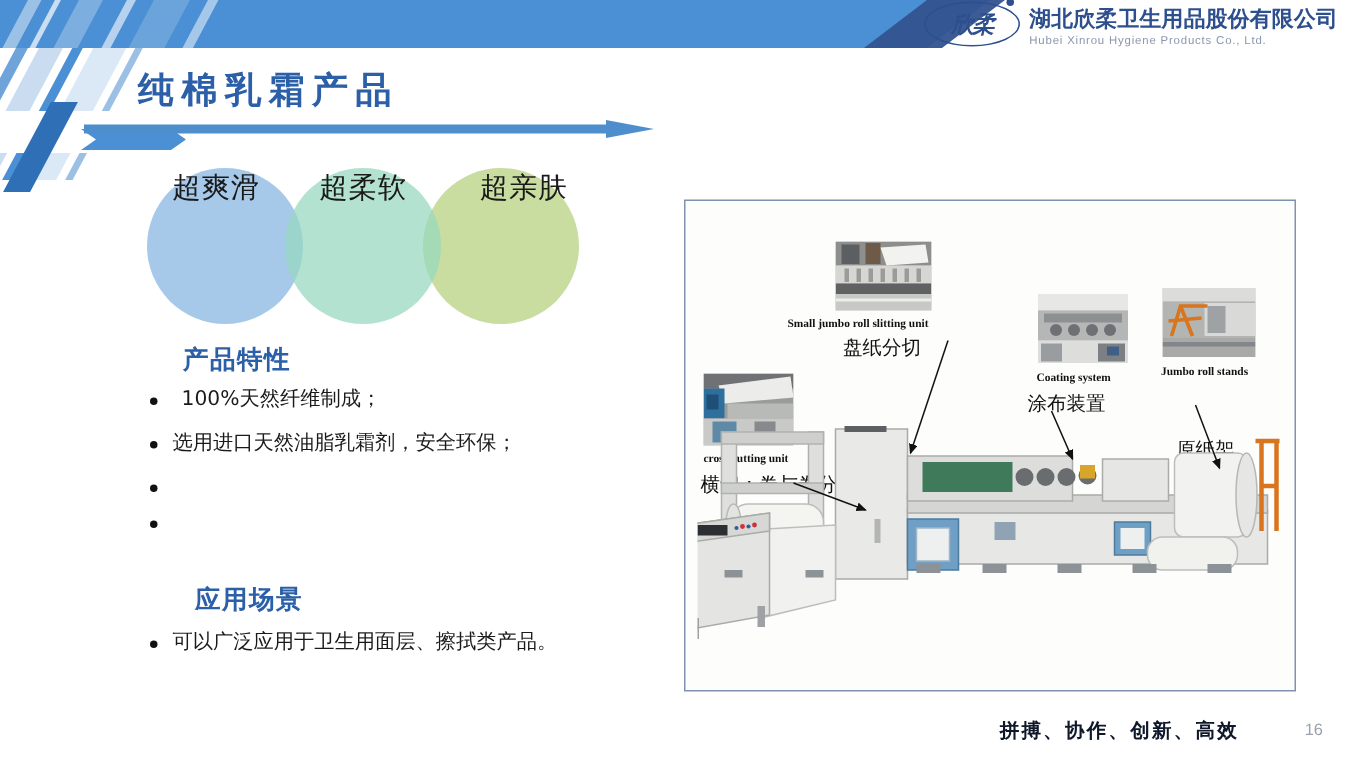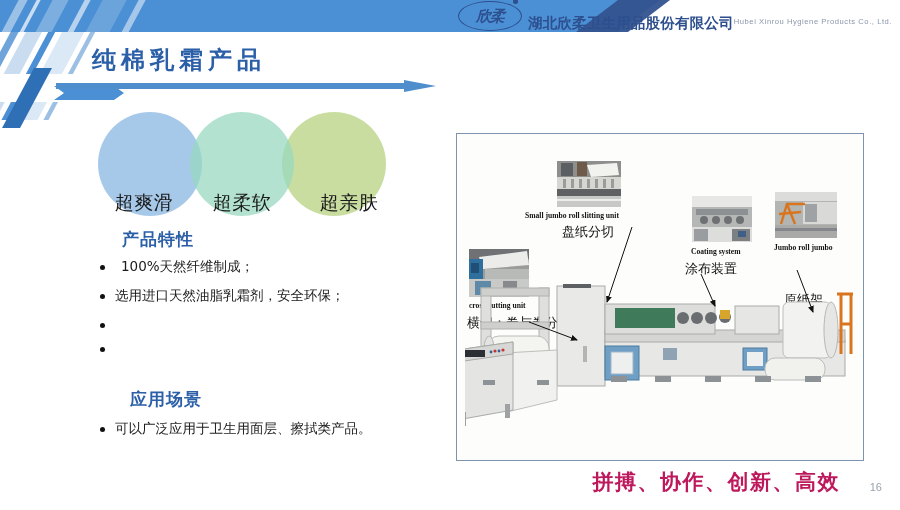--- a/index.html
+++ b/index.html
@@ -36,21 +36,21 @@
   .brand{position:absolute;right:8px;top:1px;display:flex;align-items:flex-end;gap:6px;}
   .logo-mark{
     position:relative;width:62px;height:28px;border:1.6px solid #2d4f8e;border-radius:50%;
     display:flex;align-items:center;justify-content:center;
     color:#2d4f8e;font-size:15px;font-weight:bold;letter-spacing:-1px;
     font-family:"Liberation Serif","DejaVu Serif",serif;font-style:italic;
   }
   .logo-mark::after{
     content:"";position:absolute;right:3px;top:-3px;width:5px;height:5px;border-radius:50%;background:#2d4f8e;
   }
-  .brand-txt{display:flex;line-height:1.05;}
+  .brand-txt{display:flex;flex-direction:column;line-height:1.05;}
   .brand-cn{font-size:14.5px;font-weight:bold;color:#2d4f8e;letter-spacing:.2px;white-space:nowrap;}
   .brand-en{font-size:7.6px;color:#8a97ad;letter-spacing:.55px;white-space:nowrap;margin-top:2px;}
 
   
   .tl-deco{position:absolute;left:0;top:32px;width:210px;height:96px;overflow:hidden;}
   .tlb{position:absolute;background:#4b8fd4;transform:skewX(-28deg);}
   .tlb.one{left:-8px;top:-10px;width:8px;height:90px;background:#6fa4db;}
   .tlb.two{left:6px;top:-10px;width:16px;height:95px;background:#c9dcf0;}
   .tlb.three{left:28px;top:-12px;width:7px;height:100px;background:#4b8fd4;}
   .tlb.four{left:42px;top:-12px;width:22px;height:100px;background:#dbe8f6;}
@@ -72,21 +72,21 @@
   .title-arrow .bar{position:absolute;left:0;top:3px;width:352px;height:6px;background:#4f8ecd;}
   .title-arrow .head{
     position:absolute;left:348px;top:0;width:32px;height:12px;background:#4f8ecd;
     clip-path:polygon(0 0, 32px 6px, 0 12px);
   }
 
   
   .venn{position:absolute;left:98px;top:112px;width:290px;height:104px;}
   .circ{
     position:absolute;top:0;width:104px;height:104px;border-radius:50%;
-    display:flex;align-items:flex-end;justify-content:center;
+    display:flex;align-items:flex-start;justify-content:center;
     font-size:19px;color:#1a1a1a;font-weight:500;
     font-family:"DejaVu Sans","Liberation Sans",sans-serif;
     letter-spacing:.5px;
   }
   .circ.c1{left:0;background:rgba(155,193,230,.88);}
   .circ.c2{left:92px;background:rgba(150,216,190,.72);}
   .circ.c3{left:184px;background:rgba(186,212,134,.78);}
   .circ span{position:relative;z-index:3;}
   .circ.c1 span{transform:translateX(-6px);}
   .circ.c3 span{transform:translateX(6px);margin-left:18px;}
@@ -116,22 +116,22 @@
   .lab-en{position:absolute;font-size:7.6px;color:#111;white-space:nowrap;
     font-family:"Liberation Serif","DejaVu Serif",serif;font-weight:bold;}
   .lab-cn{position:absolute;font-size:13px;color:#111;white-space:nowrap;
     font-family:"DejaVu Serif","Liberation Serif",serif;}
 
   
   .mach{position:absolute;left:8px;top:150px;width:390px;height:160px;}
 
   
   .slogan{
-    position:absolute;right:60px;bottom:14px;
-    font-size:21px;font-weight:bold;color:#be185d;letter-spacing:1.5px;
+    position:absolute;right:74px;bottom:14px;
+    font-size:13px;font-weight:bold;color:#0f172a;letter-spacing:1.5px;
     font-family:"DejaVu Sans","Liberation Sans",sans-serif;
   }
   .pageno{position:absolute;right:18px;bottom:17px;font-size:11px;color:#9aa3ad;}
 </style>
 </head>
 <body>
 
 <div class="slide">
 
   <div class="header">
@@ -268,21 +268,21 @@
         <rect x="30" y="12" width="12" height="18" fill="#9fa2a4"></rect>
         <g stroke="#d8751e" stroke-width="2.4" fill="none">
           <path d="M6 32 L12 12 L30 12"></path>
             <path d="M12 12 L20 32"></path>
             <path d="M4 22 L26 20"></path>
         </g>
         <rect x="0" y="33" width="62" height="13" fill="#a9aaa7"></rect>
         <rect x="0" y="36" width="62" height="3" fill="#83868a"></rect>
       </svg>
     </div>
-    <div class="lab-en" style="left:317px;top:109px;">Jumbo roll jumbo</div>
+    <div class="lab-en" style="left:317px;top:109px;">Jumbo roll stands</div>
     <div class="lab-cn" style="left:327px;top:122px;margin-top:35px;">原纸架</div>
 
     <div class="thumb" style="left:12px;top:115px;width:60px;height:48px;">
       <svg width="60" height="48" viewBox="0 0 60 48">
         <rect width="60" height="48" fill="#9a9c99"></rect>
         <rect x="0" y="0" width="60" height="10" fill="#6f7174"></rect>
         <polygon points="10,8 58,2 60,16 14,20" fill="#ececea"></polygon>
         <rect x="0" y="10" width="14" height="20" fill="#2f6f9e"></rect>
         <rect x="2" y="14" width="8" height="10" fill="#1f4f76"></rect>
         <rect x="16" y="20" width="44" height="10" fill="#b8bab7"></rect>

